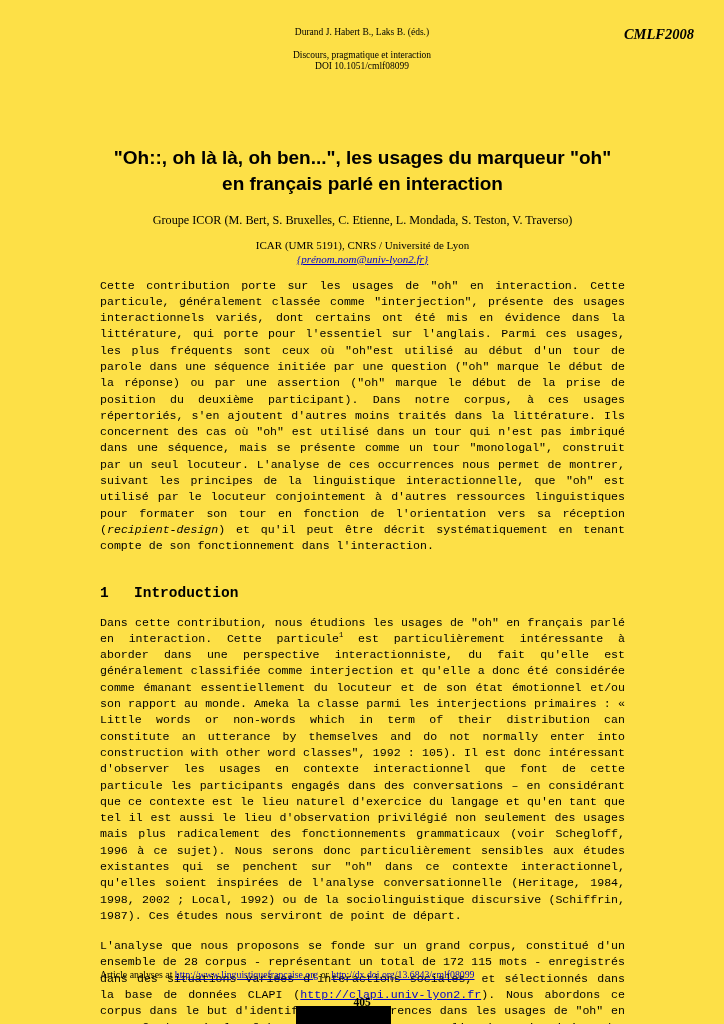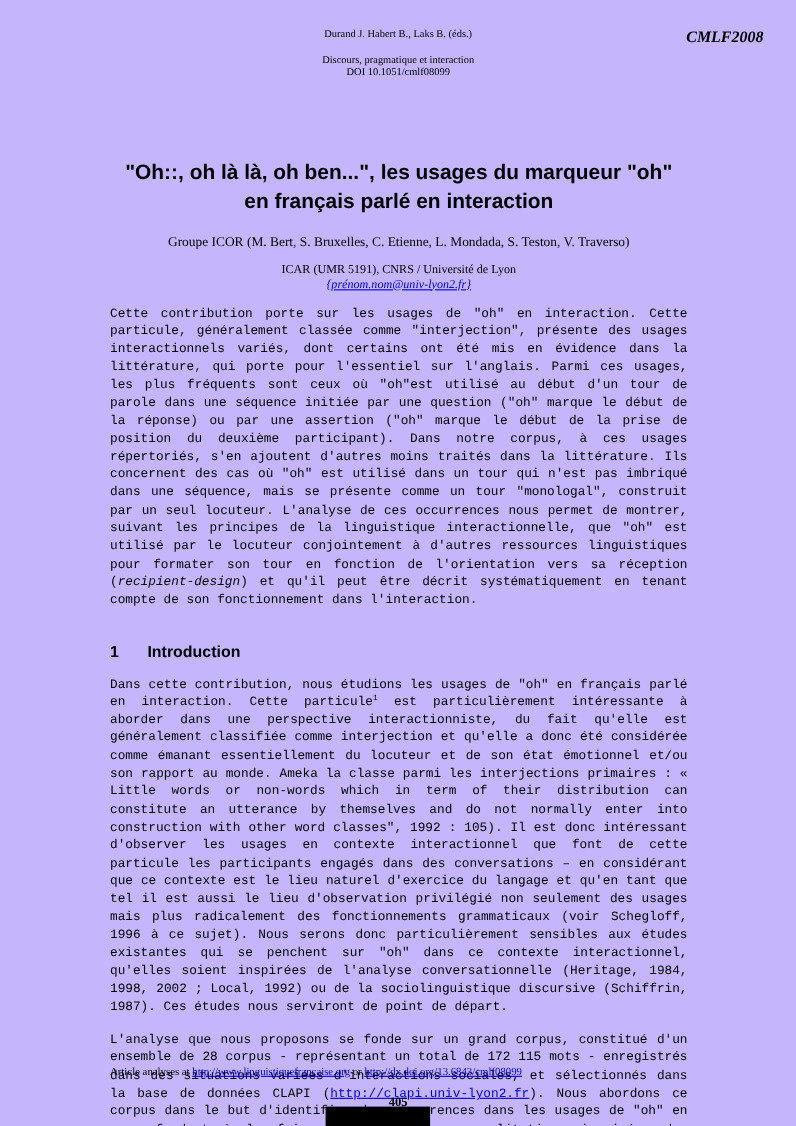--- a/index.html
+++ b/index.html
@@ -1,21 +1,21 @@
 <!DOCTYPE html>
 <html><head>
 <meta charset="utf-8">
 <style>
   * { margin: 0; padding: 0; box-sizing: border-box; }
   html, body { background: #ffffff; }
   .page {
     position: relative;
     width: 724px;
     height: 1024px;
-    background: #c4b5fd;
+    background: #fde047;
     color: #000000;
     font-family: "Liberation Serif", serif;
     overflow: hidden;
   }
   .header-center {
     padding-top: 27px;
     text-align: center;
     font-size: 9.5px;
     line-height: 11.5px;
   }
@@ -65,21 +65,21 @@
     font-size: 11.6px;
     line-height: 16.3px;
     text-align: justify;
     font-family: Liberation Mono, monospace;
   }
   .abstract { margin-top: 13px; }
   sup { font-size: 0.62em; vertical-align: super; line-height: 0; }
   .section-heading {
     margin-top: 30px;
     margin-bottom: 4px;
-    font-family: Liberation Sans, sans-serif;
+    font-family: Liberation Mono, monospace;
     font-weight: bold;
     font-size: 14.5px;
   }
   .section-heading .num { display: inline-block; width: 34px; }
   .footer {
     position: absolute;
     left: 100px;
     bottom: 44px;
     font-size: 9.8px;
   }

